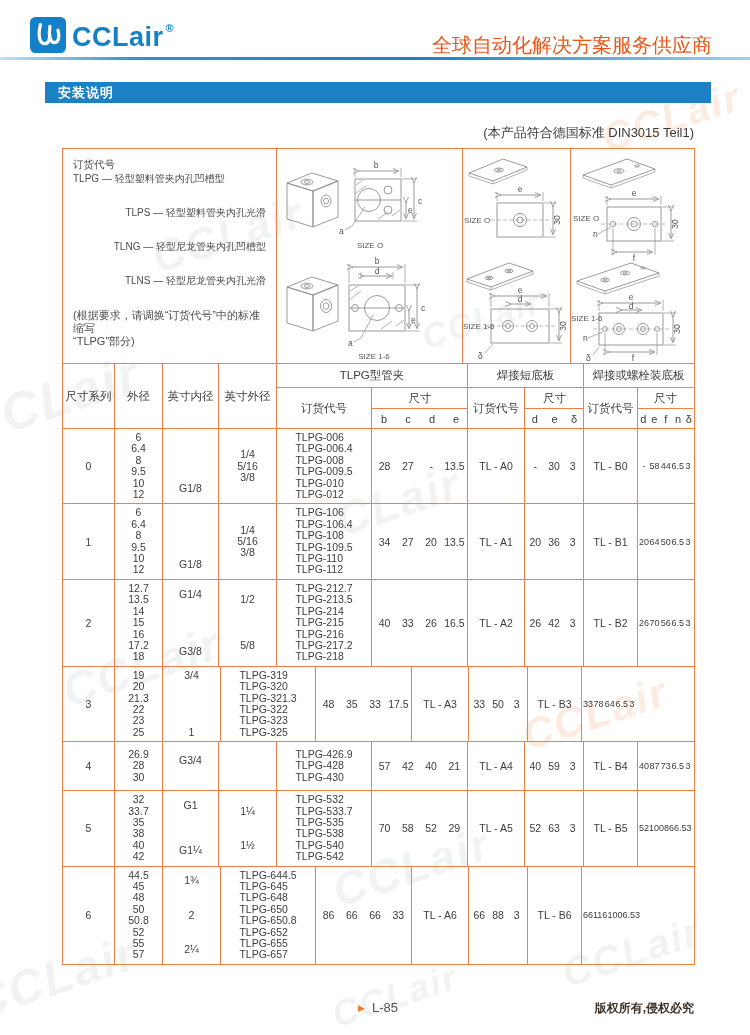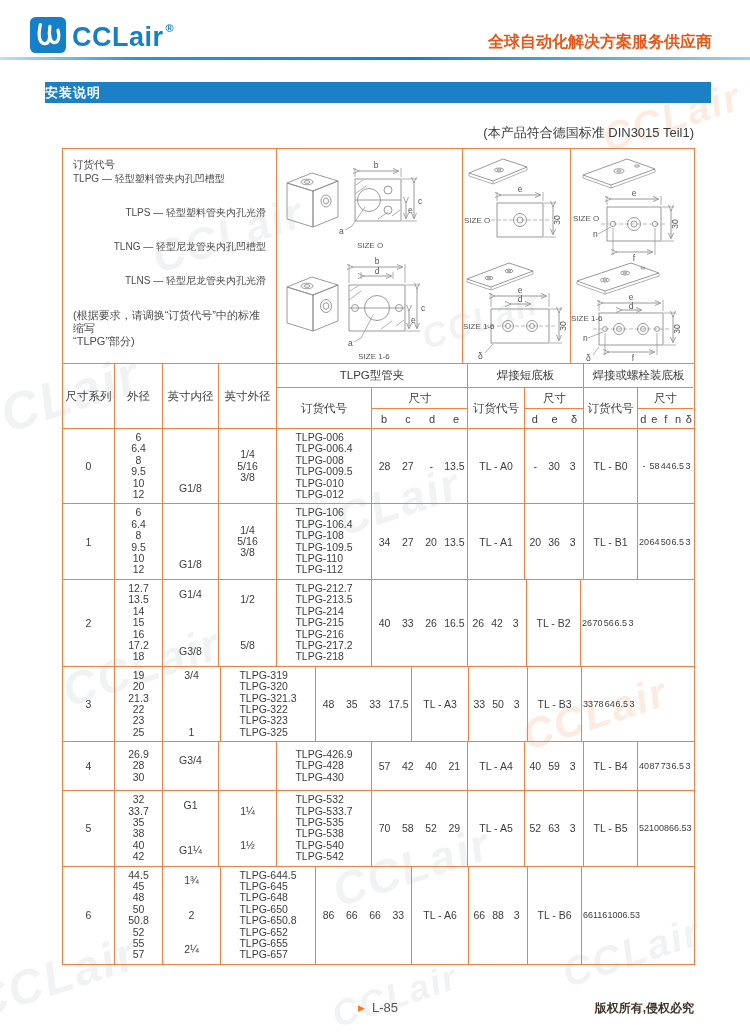--- a/index.html
+++ b/index.html
@@ -15,26 +15,26 @@
   
   .wm{position:absolute;font-weight:bold;font-style:italic;letter-spacing:2px;
       color:#8f98a0;opacity:.12;transform:rotate(-18deg);pointer-events:none;white-space:nowrap;}
   .wm.orange{color:#f08a4c;opacity:.16;}
 
   
   .hdr{position:absolute;left:0;top:0;width:750px;height:72px;}
   .logo-ic{position:absolute;left:29px;top:16px;width:38px;height:38px;}
   .brand{position:absolute;left:72px;top:22px;font-size:27px;font-weight:bold;color:var(--blue);letter-spacing:.5px;}
   .brand sup{font-size:11px;font-weight:bold;position:relative;top:-4px;left:2px;}
-  .slogan{position:absolute;right:38px;top:32px;font-size:16px;font-weight:bold;color:#e8571a;}
+  .slogan{position:absolute;right:38px;top:32px;font-size:20px;font-weight:normal;color:#e8571a;}
   .hrule{position:absolute;left:0;top:57px;width:750px;height:3px;
          background:linear-gradient(90deg,#bfe0f2 0%,#2f93d2 18%,#1580c8 55%,#9fd0ec 100%);}
 
   .secbar{position:absolute;left:45px;top:82px;width:666px;height:21px;background:#1b80c4;}
-  .secbar span{display:block;line-height:21px;color:#fff;font-size:13px;font-weight:bold;letter-spacing:1px;}
+  .secbar span{display:block;line-height:21px;padding-left:13px;color:#fff;font-size:13px;font-weight:bold;letter-spacing:1px;}
 
   .din{position:absolute;right:56px;top:124px;font-size:13px;color:#3a3a3a;}
 
   
   .tbl{position:absolute;left:62px;top:148px;width:631px;border:1px solid var(--orange);box-sizing:content-box;background:transparent;}
 
   
   .dband{display:flex;height:214px;border-bottom:1px solid var(--orange);}
   .dcell{box-sizing:border-box;border-right:1px solid var(--orange);overflow:hidden;}
   .dcell:last-child{border-right:none;}
@@ -541,20 +541,21 @@
 TLPG-218</div>
     </div>
     <div class="td w6">
       <div class="nums g4">
         <span>40</span>
         <span>33</span>
         <span>26</span>
         <span>16.5</span>
       </div>
     </div>
+    <div class="td w7">TL - A2</div>
     <div class="td w8">
       <div class="nums g3">
         <span>26</span>
         <span>42</span>
         <span>3</span>
       </div>
     </div>
     <div class="td w9">TL - B2</div>
     <div class="td w10">
       <div class="nums g5">

